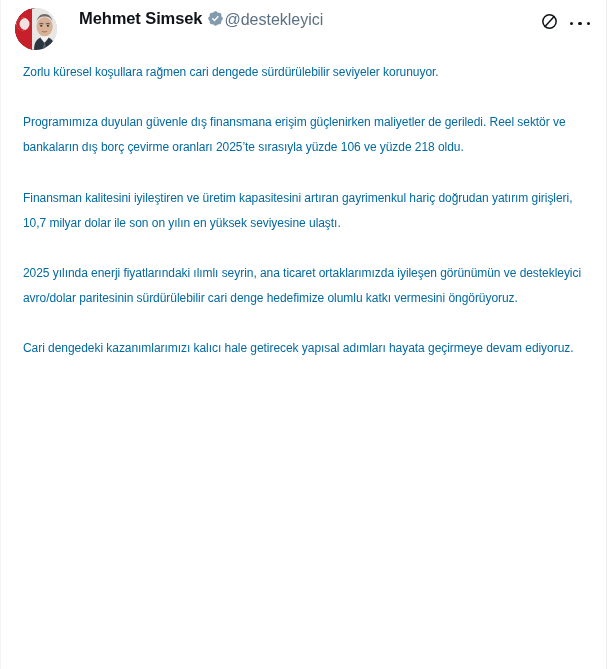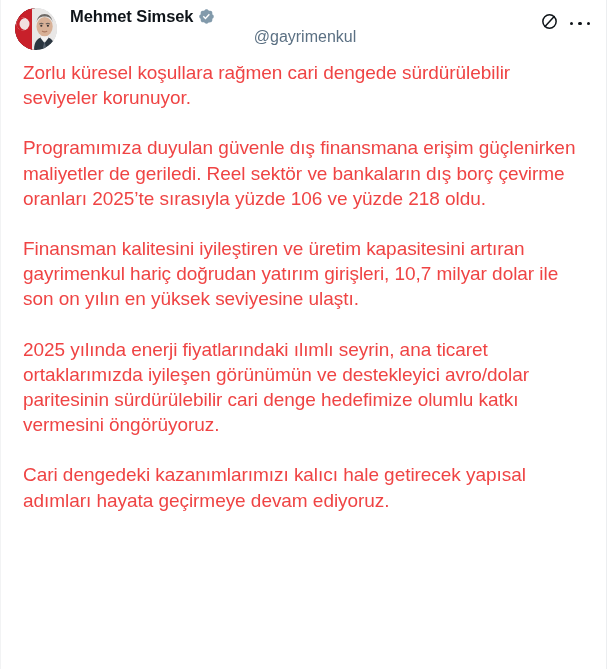--- a/index.html
+++ b/index.html
@@ -40,23 +40,23 @@
     height: 42px;
     border-radius: 50%;
     flex: 0 0 42px;
     overflow: hidden;
     position: relative;
     background: #cfd5da;
   }
   .avatar svg { display: block; width: 42px; height: 42px; }
 
   .identity {
-    margin-left: 13px;
-    display: flex;
-    flex-direction: column;
+    margin-left: 22px;
+    display: flex;
+    flex-direction: row;
     justify-content: flex-start;
     padding-top: 0px;
     flex: 1 1 auto;
     min-width: 0;
     text-align: center;
   }
 
   .name-row {
     display: flex;
     align-items: center;
@@ -110,23 +110,23 @@
     height: 3.4px;
     border-radius: 50%;
     background: #0f1419;
   }
 
   
   .tweet-body {
     padding: 8px 20px 0 22px;
   }
   .tweet-paragraph {
-    font-size: 19px;
+    font-size: 12px;
     line-height: 25.2px;
-    color: #ef4444;
+    color: #0369a1;
     letter-spacing: -0.05px;
     margin: 0 0 25px 0;
     white-space: pre-wrap;
     word-wrap: break-word;
   }
   .tweet-paragraph:last-child { margin-bottom: 0; }
 </style>
 </head>
 <body>
 
@@ -165,21 +165,21 @@
 
     <div class="identity">
       <div class="name-row">
         <span class="display-name">Mehmet Simsek</span>
         <span class="verified-badge">
           <svg viewBox="0 0 22 22" xmlns="http://www.w3.org/2000/svg" aria-hidden="true">
             <path fill="#829aab" d="M20.396 11c-.018-.646-.215-1.275-.57-1.816-.354-.54-.852-.972-1.438-1.246.223-.607.27-1.264.14-1.897-.131-.634-.437-1.218-.882-1.687-.47-.445-1.053-.75-1.687-.882-.633-.13-1.29-.083-1.897.14-.273-.587-.704-1.086-1.245-1.44S11.647 1.62 11 1.604c-.646.017-1.273.213-1.813.568s-.969.854-1.24 1.44c-.608-.223-1.267-.272-1.902-.14-.635.13-1.22.436-1.69.882-.445.47-.749 1.055-.878 1.688-.13.633-.08 1.29.144 1.896-.587.274-1.087.705-1.443 1.245-.356.54-.555 1.17-.574 1.817.02.647.218 1.276.574 1.817.356.54.856.972 1.443 1.245-.224.606-.274 1.263-.144 1.896.13.634.433 1.218.877 1.688.47.443 1.054.747 1.687.878.633.132 1.29.084 1.897-.136.274.586.705 1.084 1.246 1.439.54.354 1.17.551 1.816.569.647-.016 1.276-.213 1.817-.567s.972-.854 1.245-1.44c.604.239 1.266.296 1.903.164.636-.132 1.22-.447 1.68-.907.46-.46.776-1.044.908-1.681s.075-1.299-.165-1.903c.586-.274 1.084-.705 1.439-1.246.354-.54.551-1.17.569-1.816zM9.662 14.85l-3.429-3.428 1.293-1.302 2.072 2.072 4.4-4.794 1.347 1.246z"></path>
           </svg>
         </span>
       </div>
-      <div class="handle">@gayrimenkul</div>
+      <div class="handle">@destekleyici</div>
     </div>
 
     <div class="header-actions">
       <span class="grok-icon">
         <svg viewBox="0 0 24 24" xmlns="http://www.w3.org/2000/svg" aria-hidden="true">
           <circle cx="12" cy="12" r="8.4" fill="none" stroke="#0f1419" stroke-width="1.9"></circle>
           <line x1="6.3" y1="18.2" x2="17.9" y2="5.6" stroke="#0f1419" stroke-width="1.9" stroke-linecap="round"></line>
         </svg>
       </span>
       <span class="more-icon">

